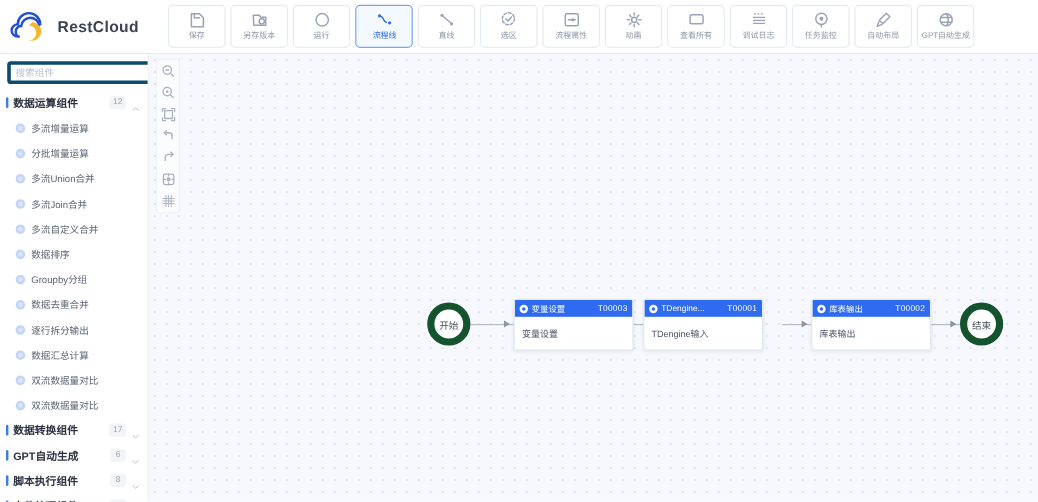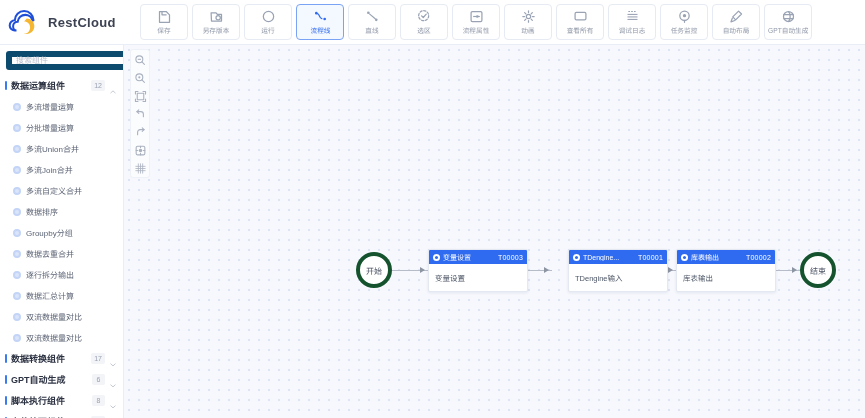--- a/index.html
+++ b/index.html
@@ -44,21 +44,21 @@
   .sidebar {
     width: 124px; flex: 0 0 124px;
     background: #ffffff;
     border-right: 1px solid #e9edf5;
     display: flex; flex-direction: column;
     overflow: hidden;
   }
   .search-row { display: flex; align-items: center; gap: 4px; padding: 6px 6px 5px 6px; }
   .search-box {
     flex: 1 1 auto; height: 19px;
-    border: 6px solid #0c4a6e; border-radius: 3px;
+    border: 3px solid #0c4a6e; border-radius: 3px;
     display: flex; align-items: center; padding: 0 4px; background: #fff;
   }
   .search-box input {
     border: none; outline: none; flex: 1 1 auto;
     font-size: 8px; color: #555c6b; background: transparent;
     font-family: inherit;
   }
   .search-box input::placeholder { color: #b9bfcb; }
   .s-ico { width: 9px; height: 9px; color: #b0b6c2; flex: 0 0 9px; }
 
@@ -93,21 +93,21 @@
     background: #fbfcfe; border: 1px solid #eef1f7; border-radius: 3px;
     display: flex; flex-direction: column; align-items: center;
     padding: 3px 0; gap: 5px; z-index: 5;
   }
   .vtool { width: 13px; height: 13px; color: #aab1bf; cursor: pointer; }
 
   
   .flow { position: absolute; inset: 0; }
   .circ {
     position: absolute; width: 36px; height: 36px; border-radius: 50%;
-    background: #ffffff; border: 4px solid #14532d;
+    background: #ffffff; border: 6px solid #14532d;
     display: flex; align-items: center; justify-content: center;
     font-size: 8px; color: #4a5263;
   }
   .node {
     position: absolute; width: 100px;
     background: #ffffff; border: 1px solid #e4e8f0; border-radius: 2px;
     box-shadow: 0 1px 3px rgba(40,60,110,.09);
     overflow: hidden;
   }
   .node-head {
@@ -419,21 +419,21 @@
             <div class="node" style="left: 304px; top: 204px;">
               <div class="node-head">
                 <span class="dot"></span>
                 <span class="node-title">变量设置</span>
                 <span class="node-code">T00003</span>
               </div>
               <div class="node-body">
                 <span>变量设置</span>
               </div>
             </div>
-            <div class="node" style="left: 444px; top: 204px;">
+            <div class="node" style="left: 412px; top: 204px;">
               <div class="node-head">
                 <span class="dot"></span>
                 <span class="node-title">TDengine...</span>
                 <span class="node-code">T00001</span>
               </div>
               <div class="node-body">
                 <span>TDengine输入</span>
               </div>
             </div>
             <div class="node" style="left: 552px; top: 204px;">

